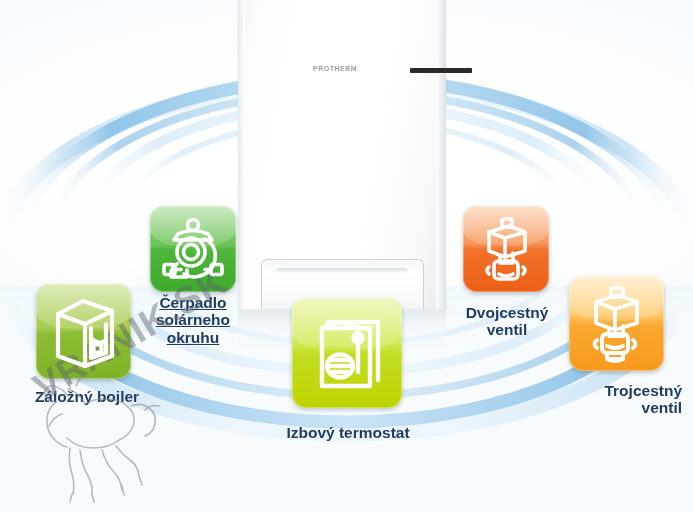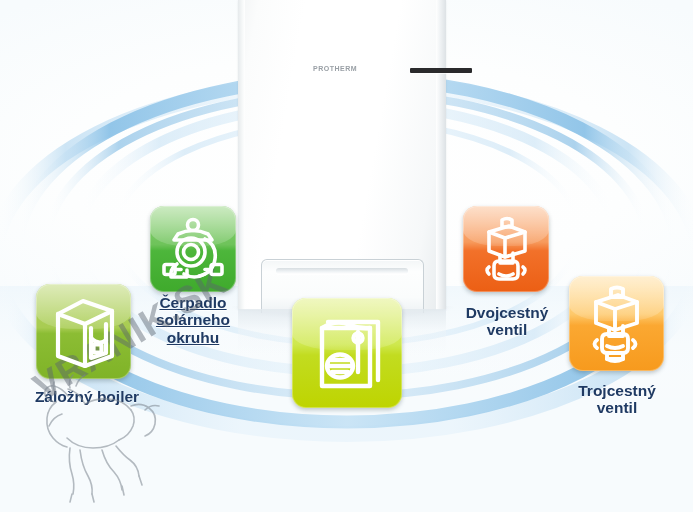--- a/index.html
+++ b/index.html
@@ -124,21 +124,21 @@
   #lbl-termostat{left:262px;top:424px;width:172px;font-size:15.5px;}
 
   #node-dvoj{left:463px;top:206px;}
   #node-dvoj .tile{width:86px;height:86px;
     background:linear-gradient(180deg,#fbb98a 0%,#f79a5c 42%,#f2712a 52%,#ec5f14 100%);}
   #lbl-dvoj{left:442px;top:304px;width:130px;font-size:15.5px;}
 
   #node-troj{left:569px;top:276px;}
   #node-troj .tile{width:95px;height:95px;
     background:linear-gradient(180deg,#ffdd9a 0%,#fec96b 40%,#fba832 52%,#f79a1d 100%);}
-  #lbl-troj{left:552px;top:382px;width:130px;font-size:15.5px;}
+  #lbl-troj{left:552px;top:382px;width:130px;font-size:15.5px;text-align:right;}
 
   
   .watermark{
     position:absolute;left:10px;top:358px;width:210px;height:150px;
     pointer-events:none;user-select:none;
   }
   .wm-text{
     position:absolute;left:16px;top:14px;
     font-size:38px;font-weight:bold;color:#5b6470;opacity:.45;
     transform:rotate(-31deg);transform-origin:left top;
@@ -266,20 +266,21 @@
           <circle cx="66" cy="40" r="4.5"></circle>
           <ellipse cx="48" cy="68" rx="13" ry="11.5"></ellipse>
           <path d="M39 62 L57 62"></path>
           <path d="M37 68 L59 68"></path>
           <path d="M40 74 L56 74"></path>
         </g>
       </svg>
 
     </div>
   </div>
+  <div class="label" id="lbl-termostat">Izbový termostat</div>
 
   <div class="node" id="node-dvoj">
     <div class="tile">
       <svg width="86" height="86" viewBox="0 0 86 86">
         <g fill="none" stroke="#ffffff" stroke-width="3.6" stroke-linejoin="round" stroke-linecap="round">
           <path d="M39 14 q5 -3 10 0 l0 7 l-10 0 Z"></path>
           <path d="M26 26 L46 20 L62 26 L62 45 L42 51 L26 45 Z"></path>
           <path d="M26 26 L42 32 L42 51"></path>
           <path d="M42 32 L62 26"></path>
           <path d="M37 49 L37 57 L50 57 L50 47"></path>

